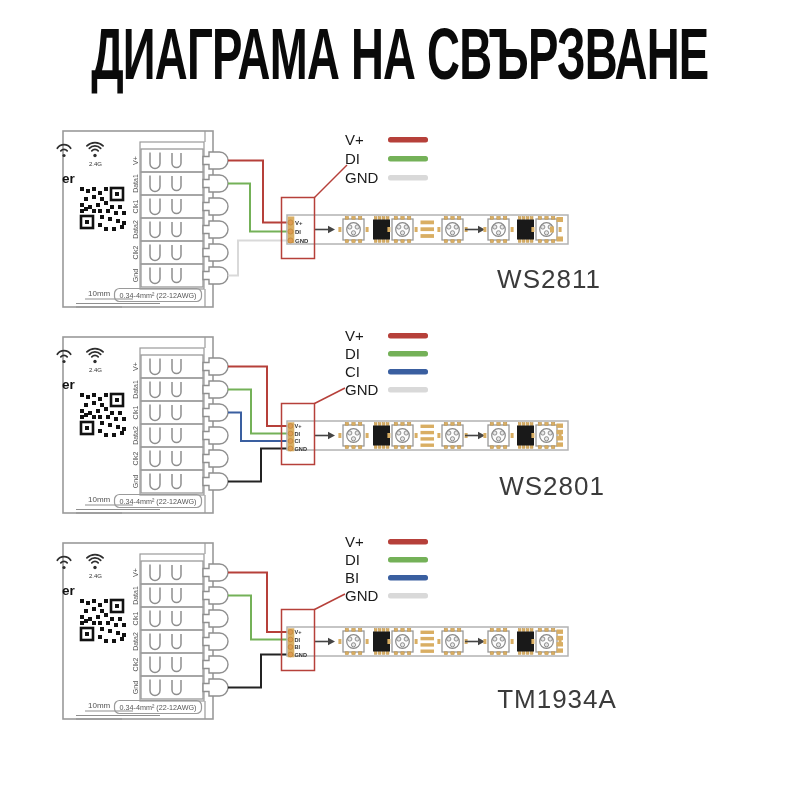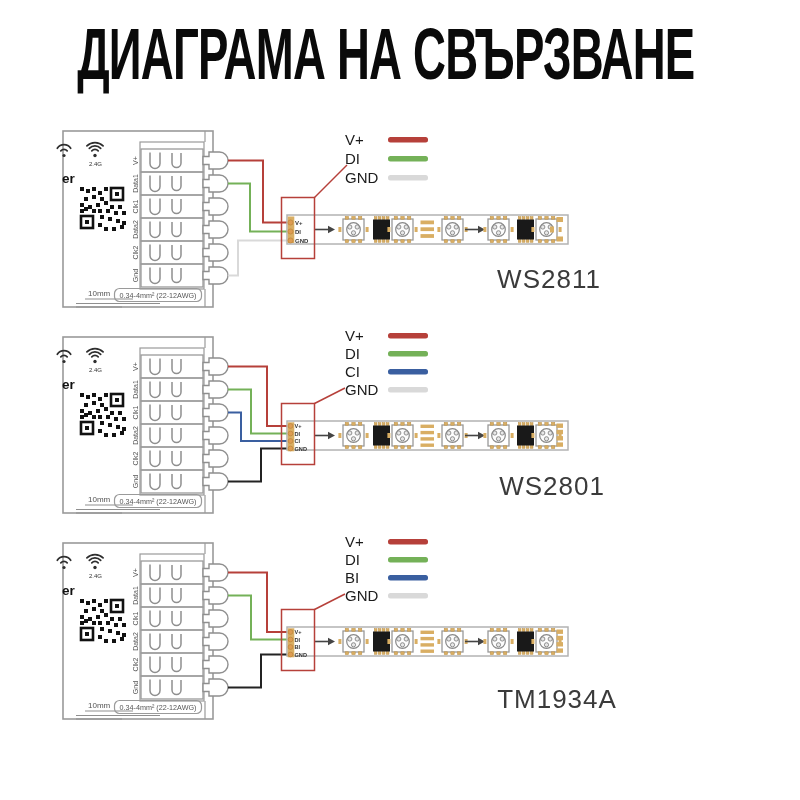--- a/index.html
+++ b/index.html
@@ -1,18 +1,18 @@
 <!DOCTYPE html>
 <html style="--c-red: #b6403a; --c-green: #74b158; --c-blue: #3a5fa0; --c-lightgray: #d9d9d9; --c-black: #232323; --c-tan: #d9ae63;"><head>
 <meta charset="utf-8">
 <style>
   html,body{margin:0;padding:0;background:#fff;}
   body{width:800px;height:800px;position:relative;overflow:hidden;
        font-family:"Liberation Sans","DejaVu Sans",sans-serif;}
-  .title-wrap{position:absolute;top:12px;left:0;width:800px;}
+  .title-wrap{position:absolute;top:12px;left:0;width:800px;text-align:center;}
   .title-wrap span{display:inline-block;font-weight:bold;font-size:57px;color:#0a0a0a;
        letter-spacing:-1px;transform:scale(0.8,1.27);transform-origin:center top;white-space:nowrap;}
   svg.diagram{position:absolute;left:0;width:800px;height:206px;overflow:visible;}
   svg text{font-family:"Liberation Sans","DejaVu Sans",sans-serif;fill:#333;}
   .boxline{fill:#fff;stroke:#9a9a9a;stroke-width:1.6;}
   .thin{fill:none;stroke:#9a9a9a;stroke-width:1.2;}
   .cell{fill:none;stroke:#9a9a9a;stroke-width:1.3;}
   .cup{fill:none;stroke:#8f8f8f;stroke-width:1.5;}
   .spade{fill:#fff;stroke:#8f8f8f;stroke-width:1.4;}
   .wifi{fill:none;stroke:#2e2e2e;stroke-width:1.7;stroke-linecap:round;}

